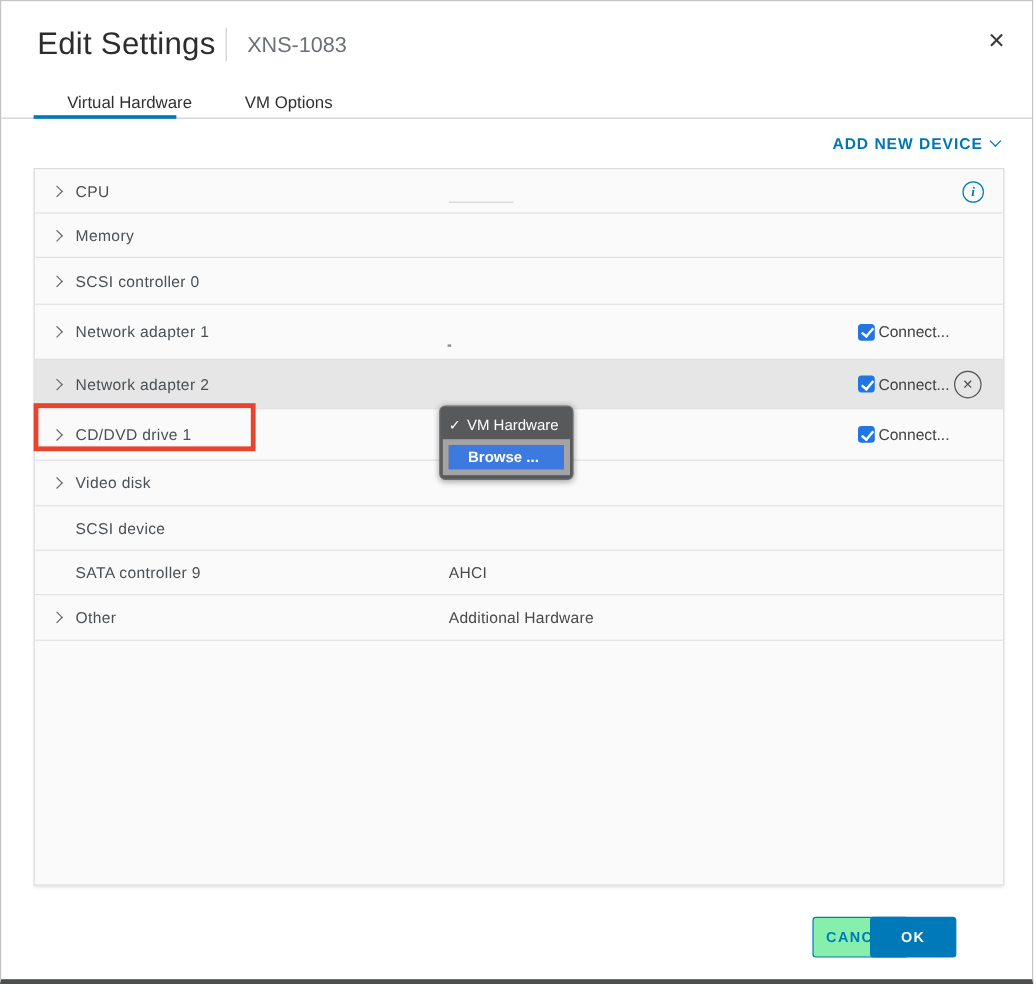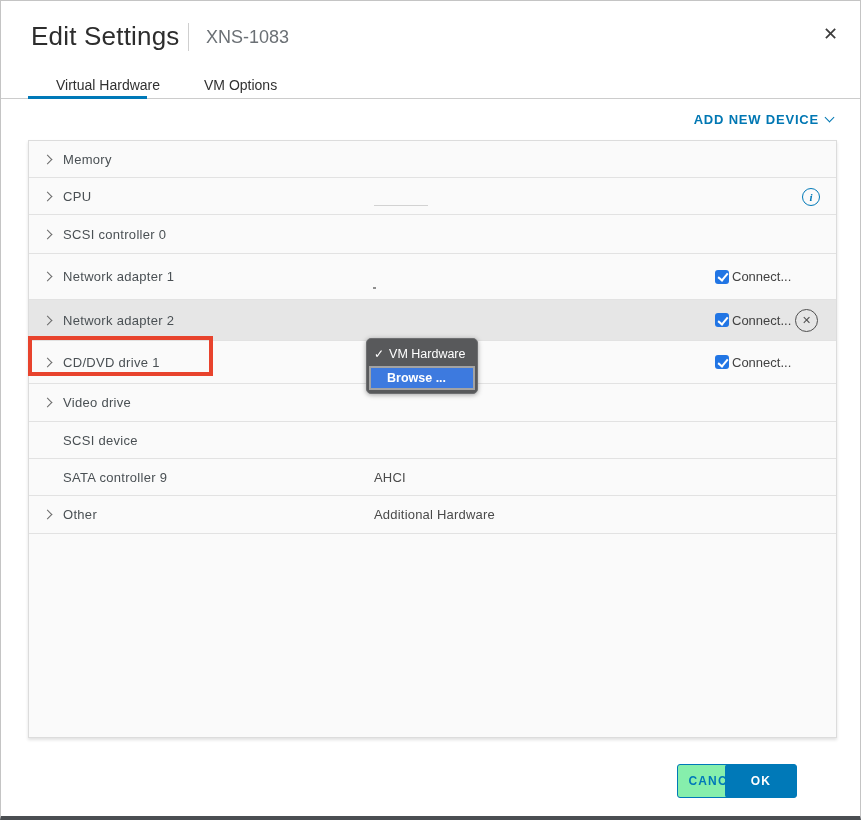--- a/index.html
+++ b/index.html
@@ -36,21 +36,21 @@
   .connect{ position:absolute; left:686px; display:flex; align-items:center; }
   .cb{ width:14px; height:14px; background:#2175e4; border-radius:3px; position:relative; flex:none; cursor:pointer; }
   .cb::after{ content:""; position:absolute; left:4.5px; top:1.5px; width:4px; height:8px; border:solid #fff; border-width:0 2px 2px 0; transform:rotate(40deg); }
   .connect-label{ font-size:13px; color:#424242; margin-left:3px; }
   .info-icon{ position:absolute; left:773px; top:10px; width:18px; height:18px; border-radius:50%; border:1.5px solid #0079b8; color:#0079b8; font-size:11px; font-style:italic; font-weight:bold; display:flex; align-items:center; justify-content:center; font-family:"Liberation Serif", serif; cursor:pointer; }
   .remove-icon{ position:absolute; left:766px; top:9px; width:23px; height:23px; border-radius:50%; border:1.5px solid #4f4f4f; color:#4f4f4f; font-size:11px; display:flex; align-items:center; justify-content:center; cursor:pointer; }
   
   .net-dropdown{ position:absolute; left:365px; top:337px; width:112px; background:#58595b; border:1px solid #6e6f71; border-radius:5px; padding:5px 0 2px; z-index:5; box-shadow:0 1px 5px rgba(0,0,0,.35); }
   .dd-item1{ display:flex; align-items:center; height:20px; color:#fff; font-size:12.5px; padding-left:7px; cursor:pointer; }
   .dd-check{ margin-right:5px; font-size:12px; }
-  .dd-redbox{ border:2px solid #a3a3a3; margin:2px 2px 1px 2px; }
+  .dd-redbox{ border:5px solid #a3a3a3; margin:2px 2px 1px 2px; }
   .dd-item2{ height:20px; line-height:20px; background:#3d7adf; color:#fff; font-size:12.5px; font-weight:bold; padding-left:16px; cursor:pointer; }
   
   .red-box-row{ position:absolute; left:27px; top:335px; width:185px; height:40px; border:4px solid #e8432d; z-index:10; pointer-events:none; }
   
   .btn{ position:absolute; top:763px; height:34px; border-radius:3px; font-size:12px; font-weight:bold; letter-spacing:1.2px; display:flex; align-items:center; justify-content:center; cursor:pointer; font-family:"Liberation Sans", sans-serif; }
   .btn-cancel{ left:676px; width:80px; background:#86efac; border:1px solid #0079b8; color:#0079b8; }
   .btn-ok{ left:724px; width:72px; background:#0079b8; border:1px solid #0079b8; color:#fff; }
 </style>
 </head>
 <body>
@@ -72,28 +72,28 @@
 
   <div class="adddev">
     <span>ADD NEW DEVICE</span>
     <span class="chev-down"></span>
   </div>
 
   <div class="hw-table">
 
     <div class="row" style="height:37px">
       <span class="chev"></span>
-      <span class="rlabel">Memory</span>
+      <span class="rlabel">CPU</span>
+      <span class="empty-underline"></span>
+      <span class="info-icon">i</span>
     </div>
 
     <div class="row" style="height:37px">
       <span class="chev"></span>
-      <span class="rlabel">CPU</span>
-      <span class="empty-underline"></span>
-      <span class="info-icon">i</span>
+      <span class="rlabel">Memory</span>
     </div>
 
 
     <div class="row" style="height:39px">
       <span class="chev"></span>
       <span class="rlabel">SCSI controller 0</span>
     </div>
 
     <div class="row" style="height:46px">
       <span class="chev"></span>
@@ -120,21 +120,21 @@
       <span class="rlabel">CD/DVD drive 1</span>
       <span class="tiny-dot" style="left:346px; top:31px;"></span>
       <span class="connect">
         <span class="cb"></span>
         <span class="connect-label">Connect...</span>
       </span>
     </div>
 
     <div class="row" style="height:38px">
       <span class="chev"></span>
-      <span class="rlabel">Video drive</span>
+      <span class="rlabel">Video disk</span>
     </div>
 
     <div class="row" style="height:37px">
       <span class="chev hidden"></span>
       <span class="rlabel">SCSI device</span>
     </div>
 
     <div class="row" style="height:37px">
       <span class="chev hidden"></span>
       <span class="rlabel">SATA controller 9</span>

